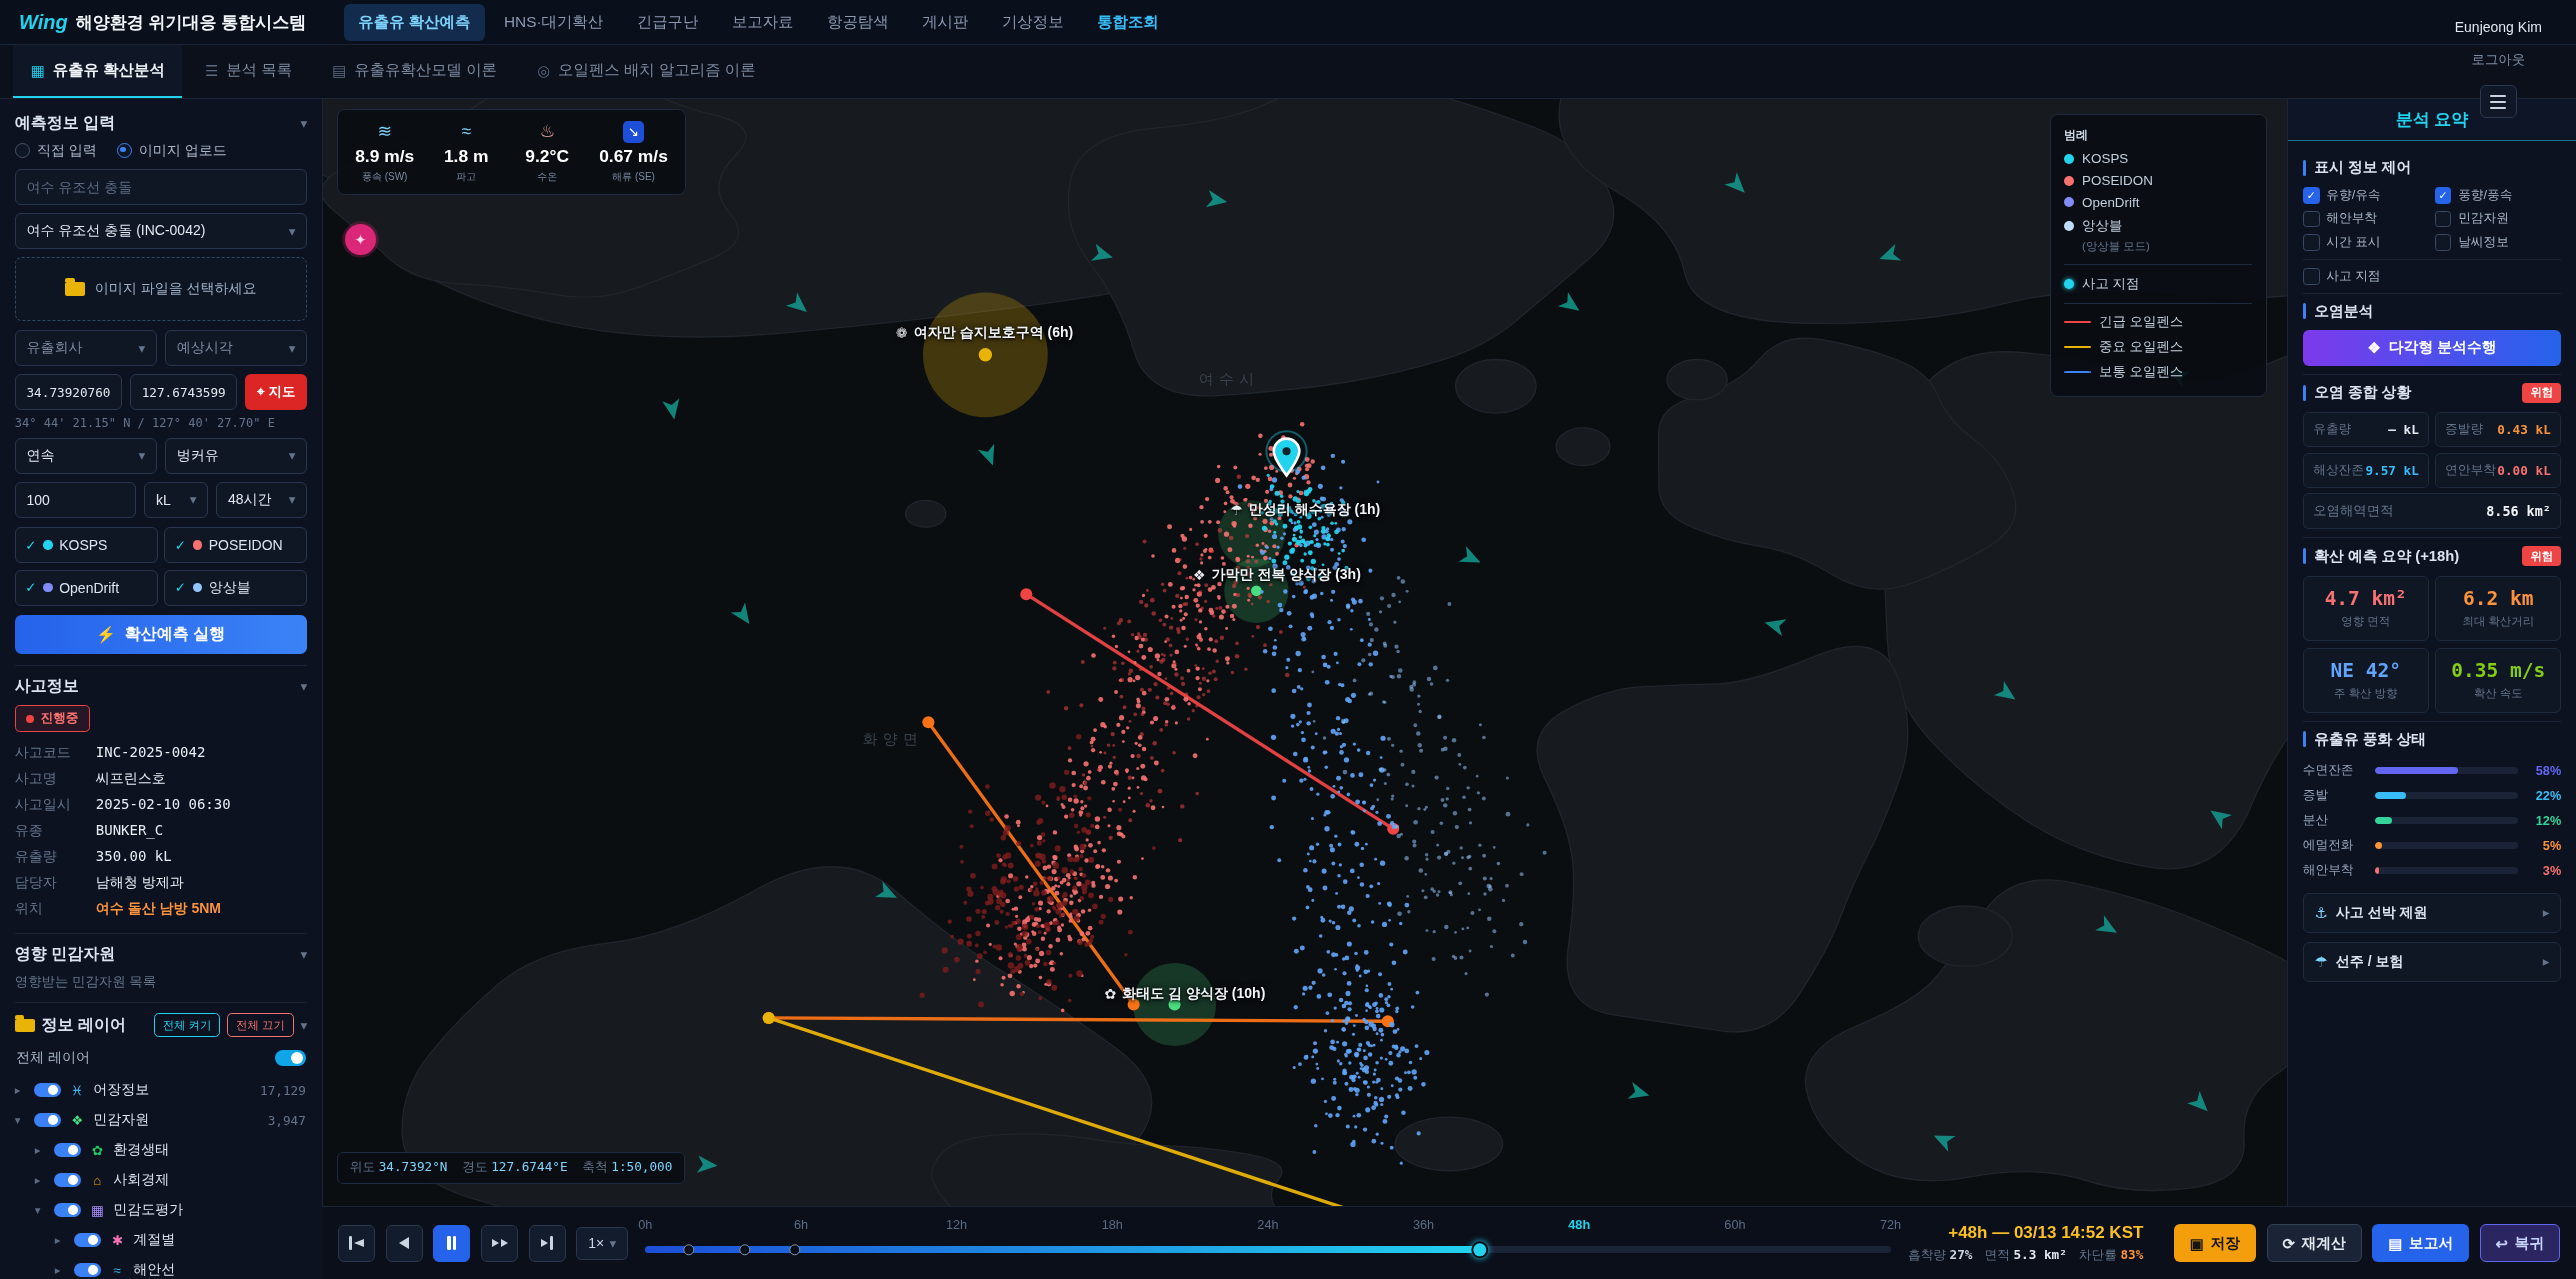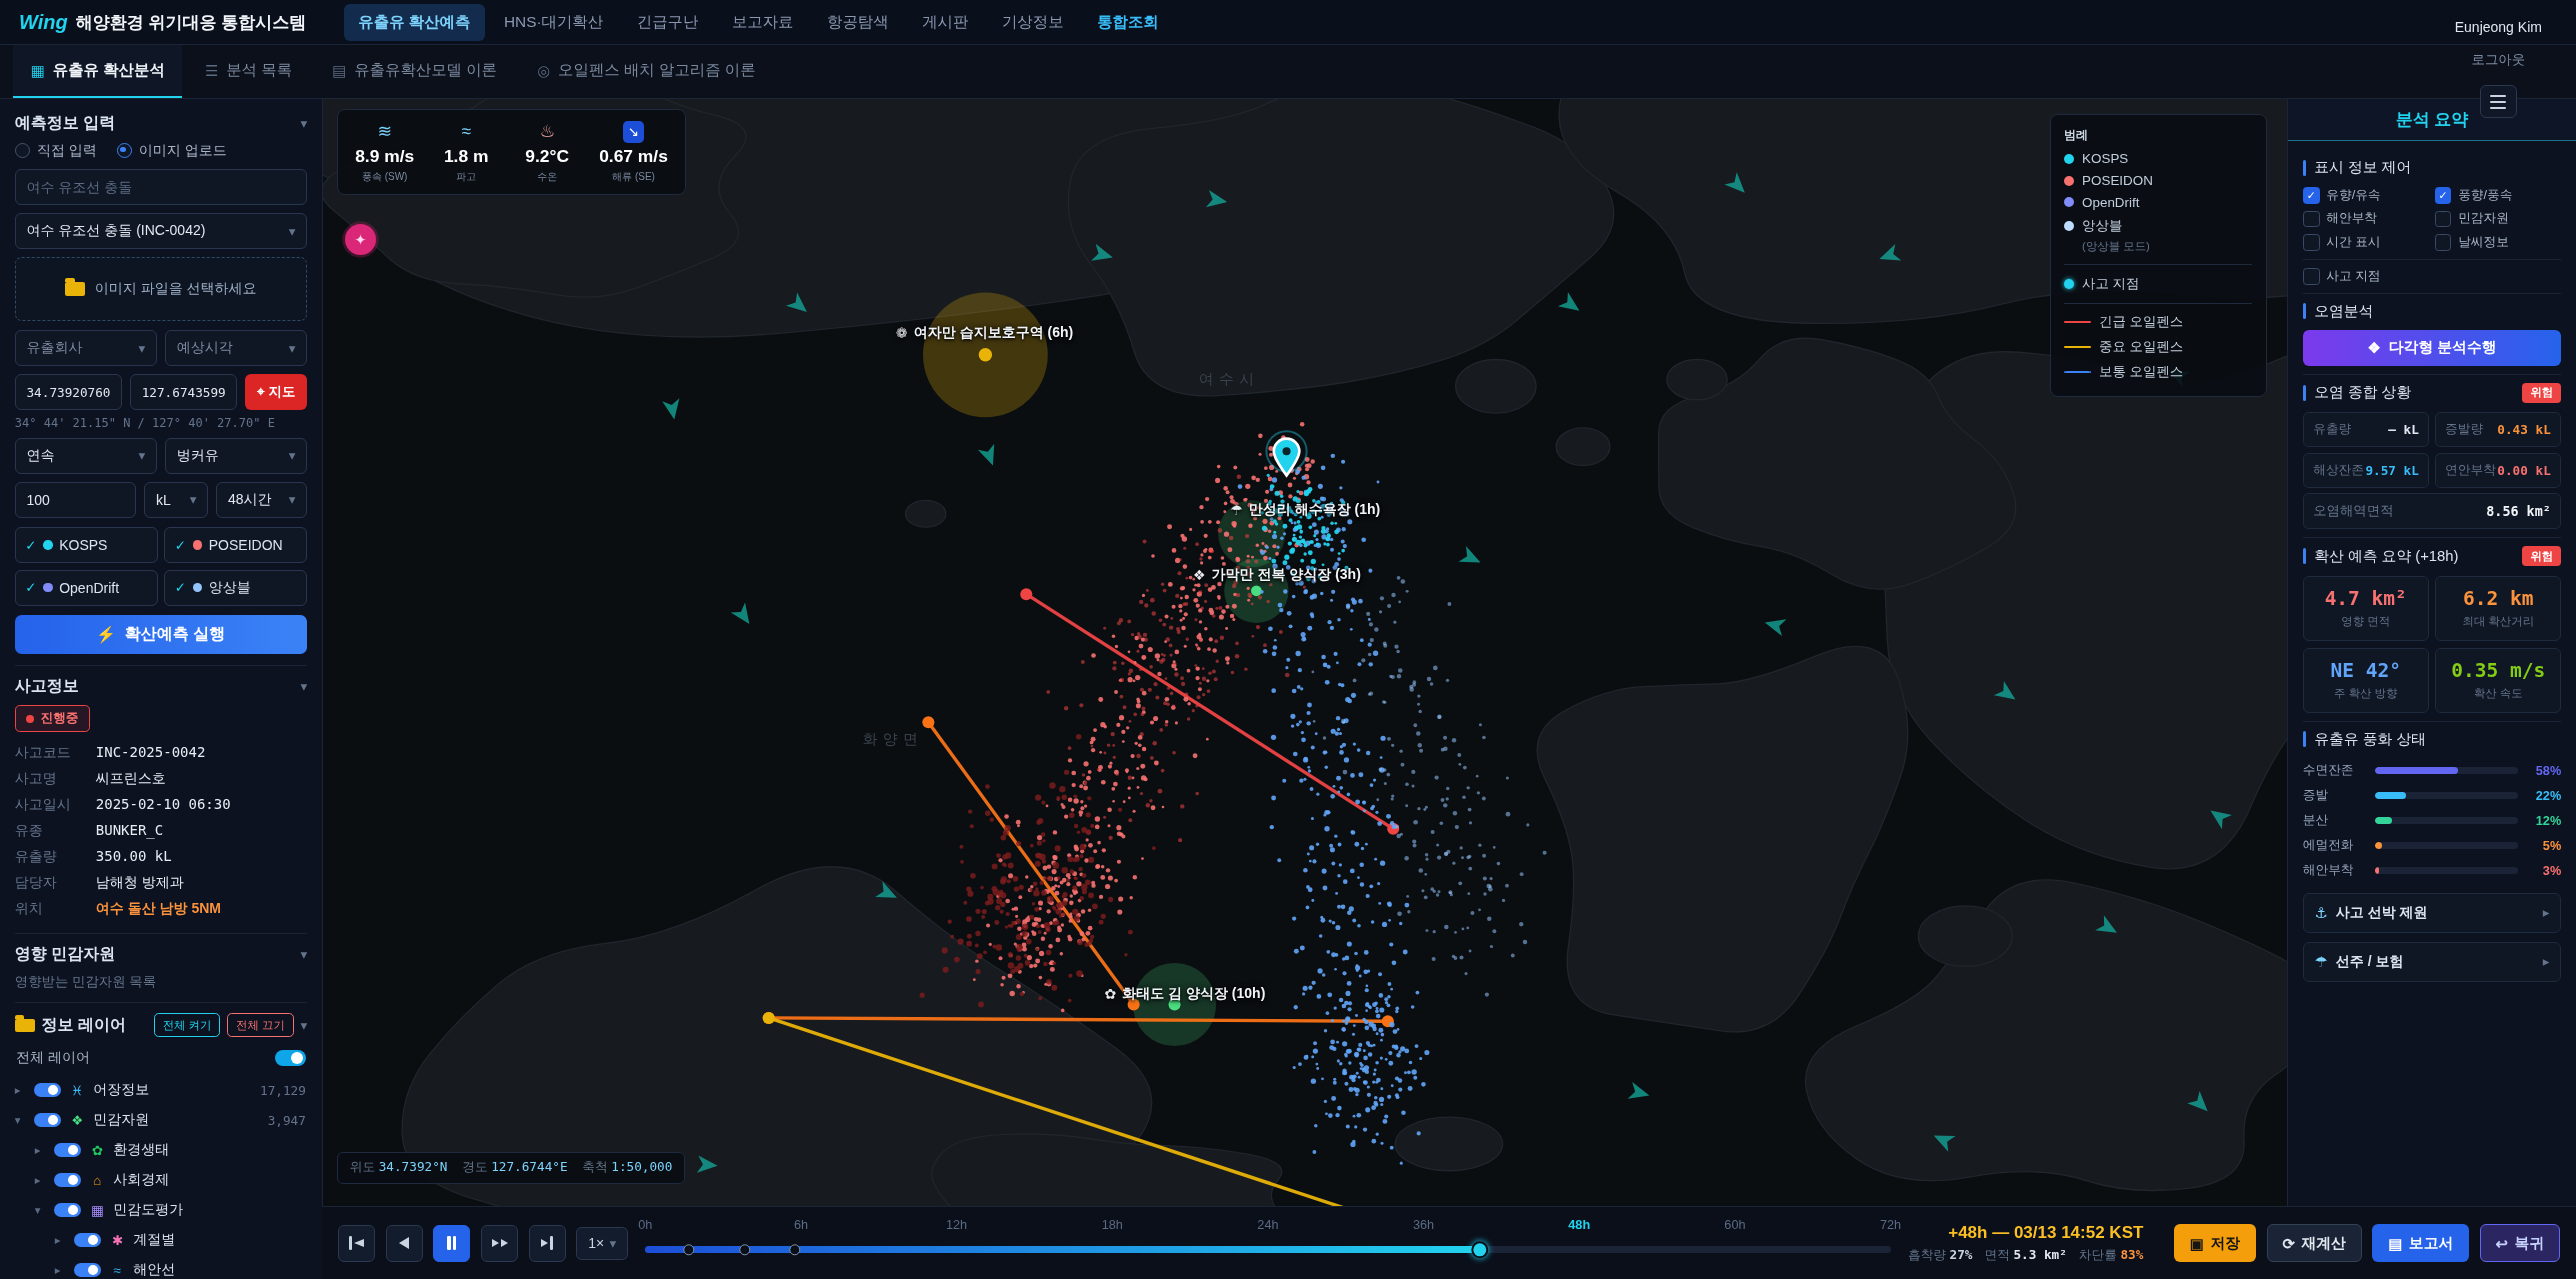--- a/index.html
+++ b/index.html
@@ -107,21 +107,21 @@
   .coord-pill{position:absolute;left:14.8px;bottom:23px;background:rgba(9,12,18,.88);border:0.7px solid #1e2a3e;border-radius:6px;padding:6.7px 12px;display:flex;gap:14.8px;font-size:12.7px;z-index:5;}
   .coord-pill .k{color:#64748b;}
   .coord-pill .v{color:#7dd3fc;}
 
   
   .right-panel{position:absolute;right:0;top:98px;bottom:72px;width:288px;background:#0c1220;border-left:0.7px solid #1b2538;overflow:hidden;z-index:30;}
   .rp-header{height:42px;display:flex;align-items:center;justify-content:center;color:#22d3ee;font-size:17px;font-weight:bold;background:#0e1526;border-bottom:1.3px solid rgba(34,211,238,.5);}
   .rp-body{padding:13.4px 14.8px;}
   .rp-title-row{display:flex;align-items:center;gap:8px;margin:4px 0 9.4px;}
   .rp-bar{width:3.4px;height:16px;background:#3b82f6;border-radius:2px;flex:0 0 auto;}
-  .rp-title{font-size:14.8px;font-weight:normal;color:#dbe4f0;flex:1;}
+  .rp-title{font-size:14.8px;font-weight:bold;color:#dbe4f0;flex:1;}
   .badge-danger{background:#ef4444;color:#fff;font-size:11.4px;font-weight:bold;padding:2.7px 8px;border-radius:4px;}
   .chk-grid{display:grid;grid-template-columns:1fr 1fr;gap:6.7px 5.4px;margin-bottom:8px;}
   .chk{display:flex;align-items:center;gap:6.7px;font-size:12.7px;color:#aab6c8;}
   .chk-box{width:14.8px;height:14.8px;border-radius:3.4px;border:0.7px solid #3a4a66;background:#0f1624;display:flex;align-items:center;justify-content:center;color:#fff;font-size:10.7px;flex:0 0 auto;}
   .chk-box.on{background:#2563eb;border-color:#2563eb;}
   .rp-sep{height:0.7px;background:#1b2436;margin:8px 0;}
   .poly-btn{width:100%;height:36px;border:none;border-radius:6px;background:linear-gradient(90deg,#7c3aed,#2563eb);color:#fff;font-size:14.8px;font-weight:bold;display:flex;align-items:center;justify-content:center;gap:8px;}
   .stat-grid{display:grid;grid-template-columns:1fr 1fr;gap:5.4px;margin-bottom:5.4px;}
   .stat-cell{background:#0f1624;border:0.7px solid #1e2a3e;border-radius:5.4px;padding:8px 9.4px;display:flex;align-items:center;justify-content:space-between;font-size:12.7px;}
   .stat-cell .k{color:#64748b;}

